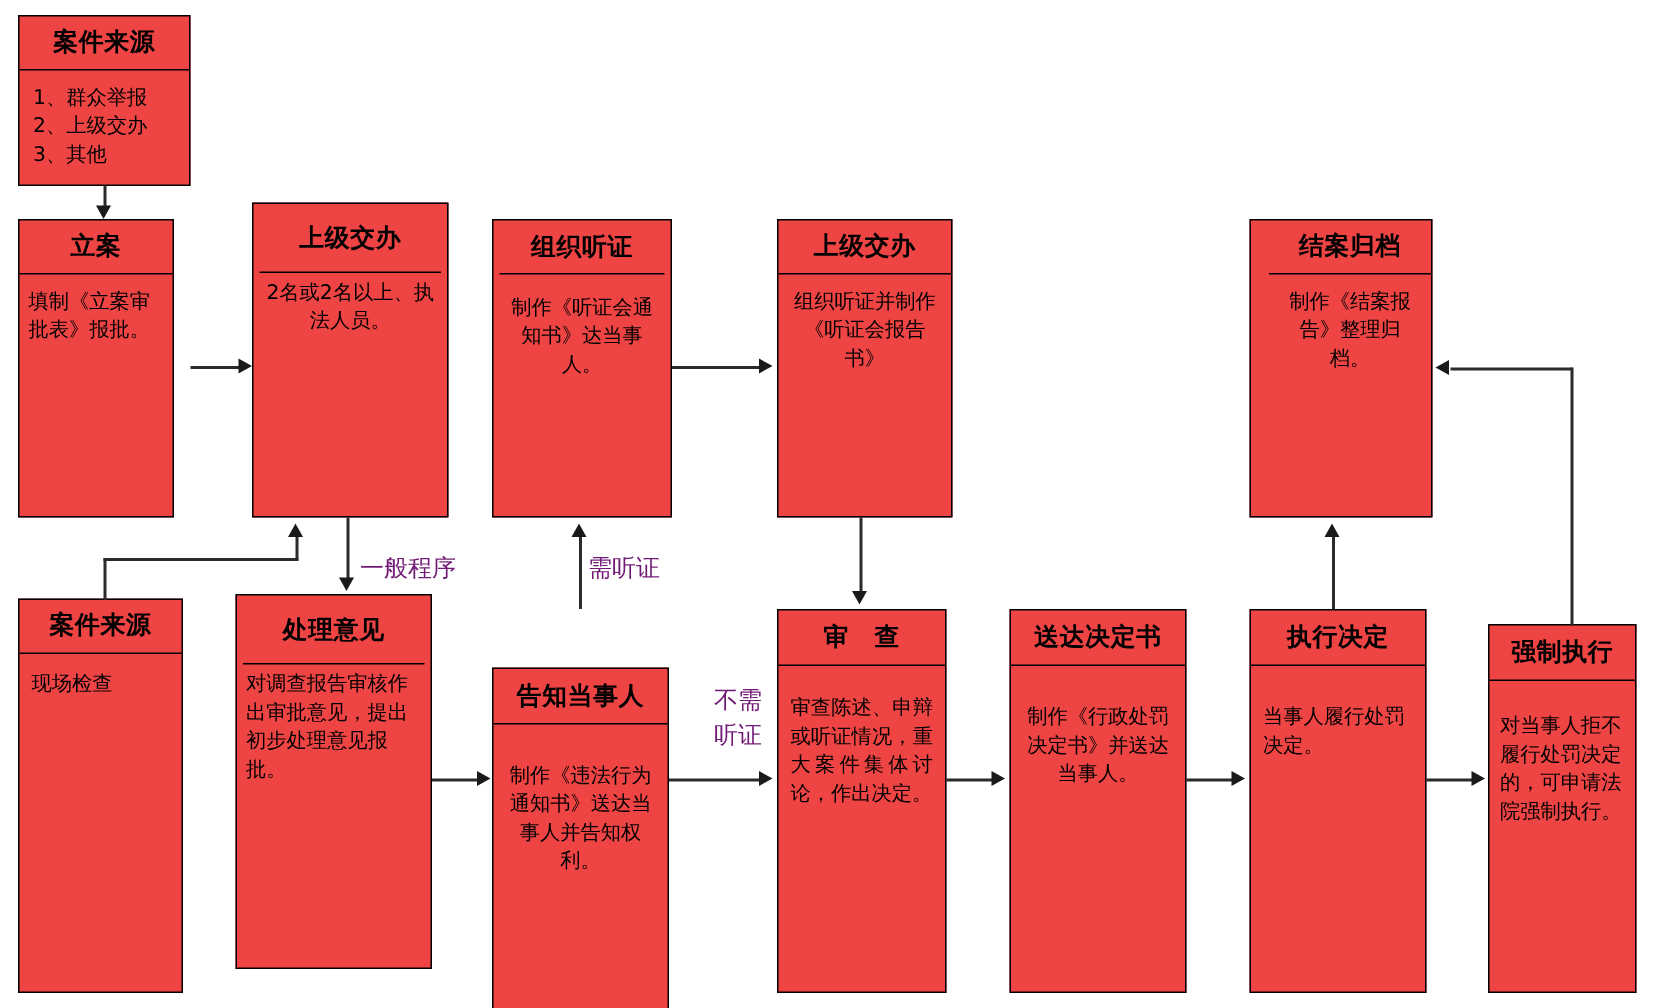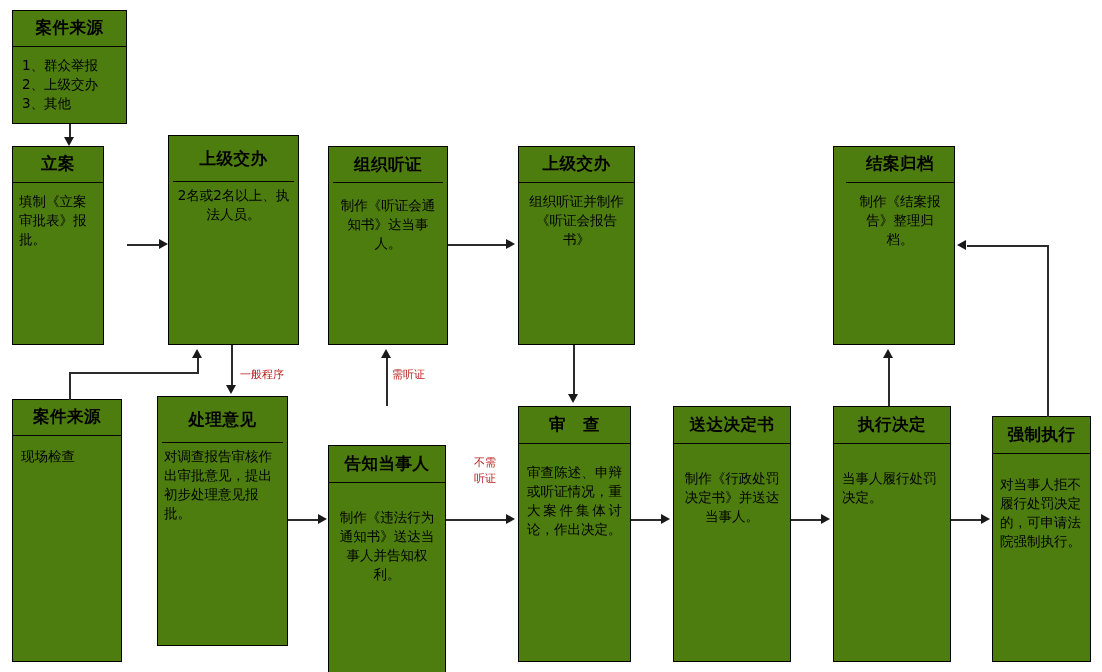--- a/index.html
+++ b/index.html
@@ -12,21 +12,21 @@
     width:1102px;
     height:672px;
     background:#ffffff;
     overflow:hidden;
   }
   
   .node{
     position:absolute;
     box-sizing:border-box;
     border:1.6px solid #000;
-    background:#4d7c0f;
+    background:#ef4444;
     display:flex;
     flex-direction:column;
   }
   .node .hd{
     box-sizing:border-box;
     border-bottom:1.6px solid #000;
     text-align:center;
     font-weight:bold;
     font-size:16.5px;
     line-height:1;
@@ -57,40 +57,40 @@
   .ln{position:absolute;background:#2b2b2b;}
   .ln.h{height:1.8px;}
   .ln.v{width:1.8px;}
   .ar{position:absolute;width:0;height:0;}
   .ar.right{border-left:9px solid #1a1a1a;border-top:5.5px solid transparent;border-bottom:5.5px solid transparent;}
   .ar.left{border-right:9px solid #1a1a1a;border-top:5.5px solid transparent;border-bottom:5.5px solid transparent;}
   .ar.down{border-top:9px solid #1a1a1a;border-left:5.5px solid transparent;border-right:5.5px solid transparent;}
   .ar.up{border-bottom:9px solid #1a1a1a;border-left:5.5px solid transparent;border-right:5.5px solid transparent;}
   .elabel{
     position:absolute;
-    font-size:11px;
+    font-size:16px;
     line-height:1.45;
-    color:#b91c1c;
+    color:#701a75;
     white-space:pre-line;
     text-align:center;
   }
 </style>
 </head>
 <body>
 
 <div id="canvas">
 
   <div class="node" style="left:12px;top:10px;width:115px;height:114px;">
     <div class="hd" style="height:36px;">案件来源</div>
     <div class="bd left" style="padding-top:9px;padding-left:9px;">1、群众举报
 2、上级交办
 3、其他</div>
   </div>
 
-  <div class="node" style="left:12px;top:146px;width:92px;height:199px;">
+  <div class="node" style="left:12px;top:146px;width:104px;height:199px;">
     <div class="hd" style="height:36px;">立案</div>
     <div class="bd left" style="padding-top:9px;padding-left:6px;">填制《立案审批表》报批。</div>
   </div>
 
   <div class="node rule-inset" style="left:168px;top:135px;width:131px;height:210px;">
     <div class="hd" style="height:46px;">上级交办</div>
     <div class="bd center" style="padding-top:4px;">2名或2名以上、执法人员。</div>
   </div>
 
   <div class="node rule-inset" style="left:328px;top:146px;width:120px;height:199px;">
@@ -167,21 +167,21 @@
   <div class="ar down" style="left:226px;top:385px;"></div>
   <div class="elabel" style="left:240px;top:367px;">一般程序</div>
 
   <div class="elabel" style="left:392px;top:367px;">需听证</div>
 
   <div class="ln h" style="left:288px;top:519px;width:32px;"></div>
   <div class="ar right" style="left:318px;top:514px;"></div>
 
   <div class="ln h" style="left:446px;top:519px;width:62px;"></div>
   <div class="ar right" style="left:506px;top:514px;"></div>
-  <div class="elabel" style="left:462px;top:455px;width:46px;">不需
+  <div class="elabel" style="left:462px;top:455px;width:46px;text-align:right;">不需
 听证</div>
 
   <div class="ln h" style="left:631px;top:519px;width:32px;"></div>
   <div class="ar right" style="left:661px;top:514px;"></div>
 
   <div class="ln h" style="left:791px;top:519px;width:32px;"></div>
   <div class="ar right" style="left:821px;top:514px;"></div>
 
   <div class="ln h" style="left:951px;top:519px;width:32px;"></div>
   <div class="ar right" style="left:981px;top:514px;"></div>

